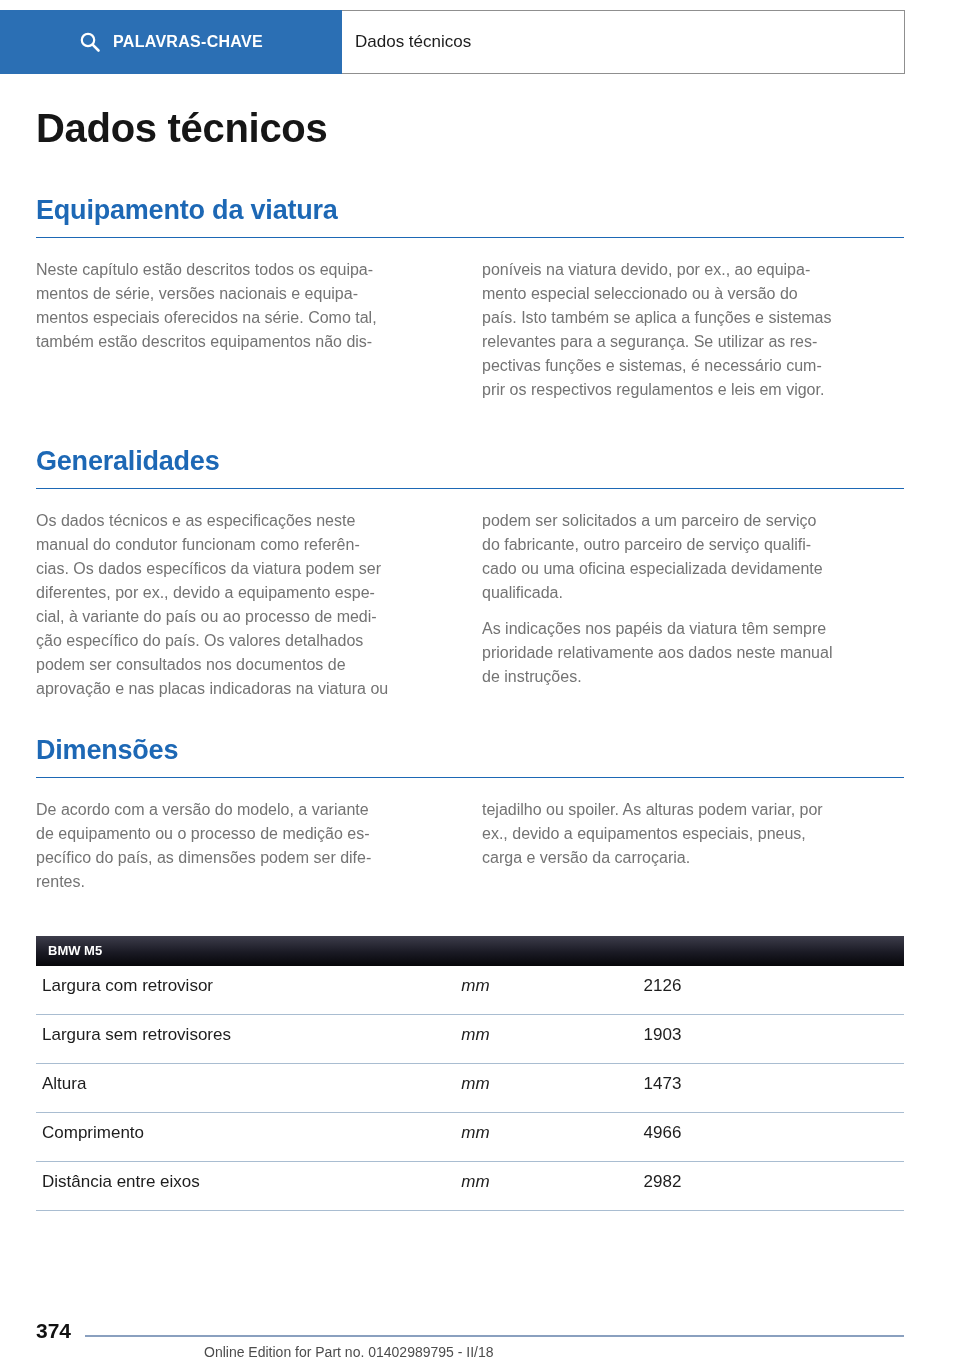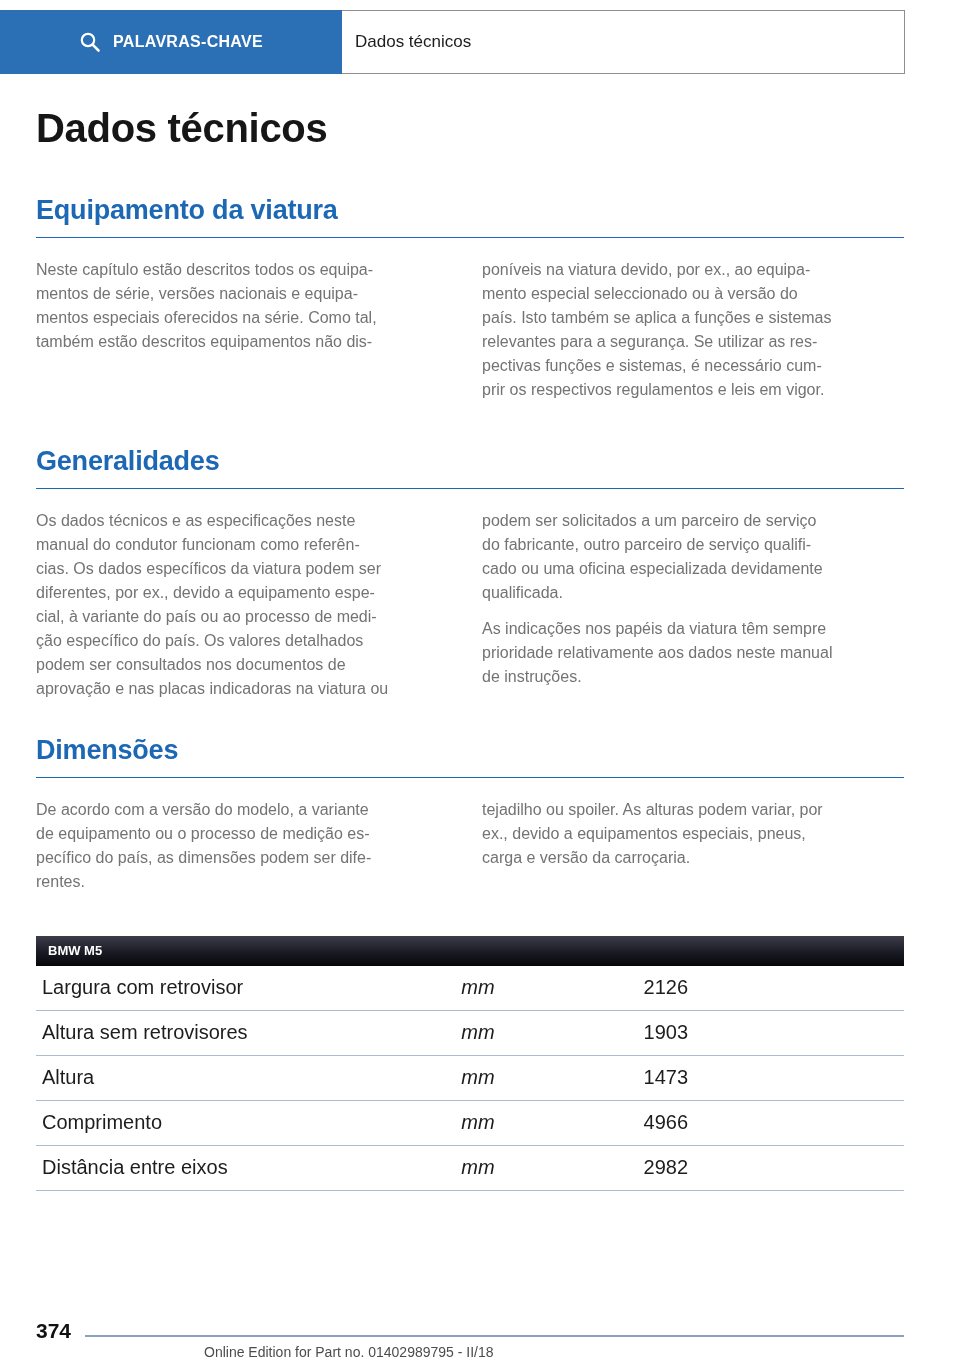--- a/index.html
+++ b/index.html
@@ -67,22 +67,22 @@
   
   .spec-table{margin-top:42px;}
   .table-header{
     background:linear-gradient(180deg,var(--table-header-top) 0%,#1a1a24 55%,var(--table-header-bottom) 100%);
     color:#fff;font-weight:bold;font-size:13px;
     padding:7px 12px 8px 12px;
   }
   .table-row{
     display:flex;
     border-bottom:1px solid var(--row-divider);
-    padding:10px 0 11px 0;
-    font-size:20px;color:#1d1d1d;
+    padding:10px 0 18px 0;
+    font-size:17px;color:#1d1d1d;
   }
   .cell-label{width:49%;padding-left:6px;}
   .cell-unit{width:21%;font-style:italic;}
   .cell-value{flex:1;}
 
   
   .page-footer{position:absolute;left:36px;right:20px;bottom:12px;}
   .footer-top{display:flex;align-items:flex-end;gap:14px;}
   .page-number{font-size:21px;font-weight:bold;color:#111;line-height:1;}
   .footer-rule{flex:1;border-top:2px solid var(--footer-rule);margin-bottom:4px;margin-right:36px;}
@@ -177,21 +177,21 @@
 
     <div class="spec-table">
       <div class="table-header">BMW M5</div>
 
       <div class="table-row">
         <span class="cell-label">Largura com retrovisor</span>
         <span class="cell-unit">mm</span>
         <span class="cell-value">2126</span>
       </div>
       <div class="table-row">
-        <span class="cell-label">Altura sem retrovisores</span>
+        <span class="cell-label">Largura sem retrovisores</span>
         <span class="cell-unit">mm</span>
         <span class="cell-value">1903</span>
       </div>
       <div class="table-row">
         <span class="cell-label">Altura</span>
         <span class="cell-unit">mm</span>
         <span class="cell-value">1473</span>
       </div>
       <div class="table-row">
         <span class="cell-label">Comprimento</span>

